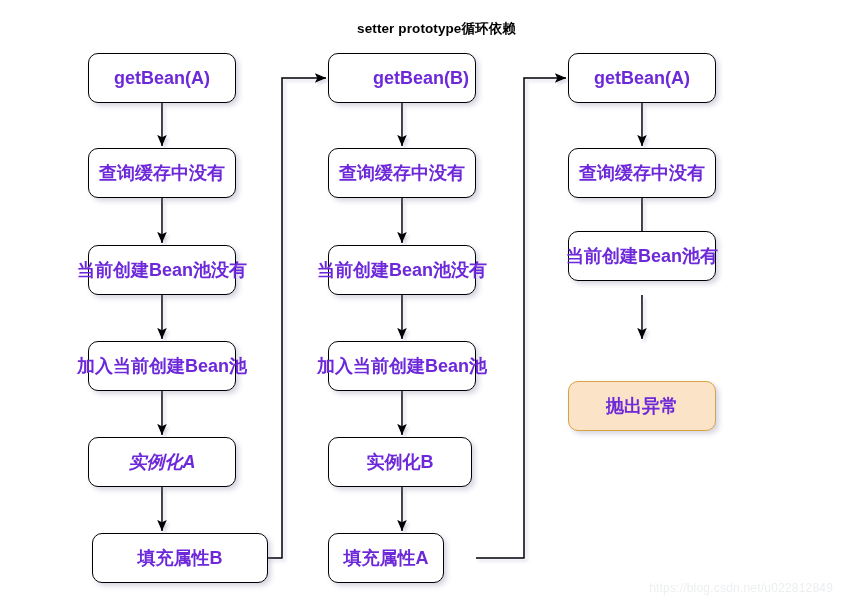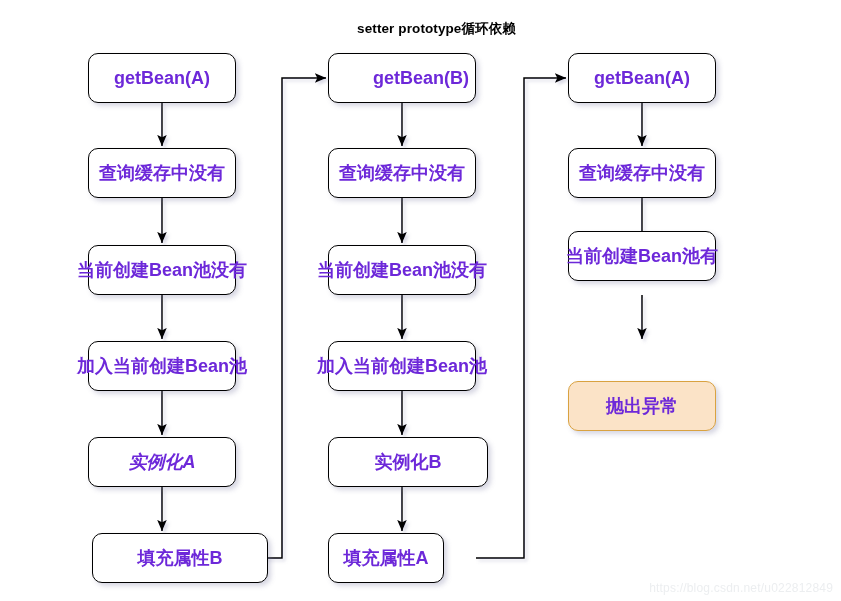--- a/index.html
+++ b/index.html
@@ -141,21 +141,21 @@
       </div>
       <div class="node" style="left: 328px; top: 148px; width: 148px; height: 50px;">
         <span>查询缓存中没有</span>
       </div>
       <div class="node" style="left: 328px; top: 245px; width: 148px; height: 50px;">
         <span>当前创建Bean池没有</span>
       </div>
       <div class="node" style="left: 328px; top: 341px; width: 148px; height: 50px;">
         <span>加入当前创建Bean池</span>
       </div>
-      <div class="node" style="left: 328px; top: 437px; width: 160px; height: 50px; align-items: center;">
+      <div class="node" style="left: 328px; top: 437px; width: 144px; height: 50px; align-items: center;">
         <span>实例化B</span>
       </div>
       <div class="node" style="left: 328px; top: 533px; width: 116px; height: 50px;">
         <span>填充属性A</span>
       </div>
       <div class="node" style="left: 568px; top: 53px; width: 148px; height: 50px;">
         <span>getBean(A)</span>
       </div>
       <div class="node" style="left: 568px; top: 148px; width: 148px; height: 50px;">
         <span>查询缓存中没有</span>

